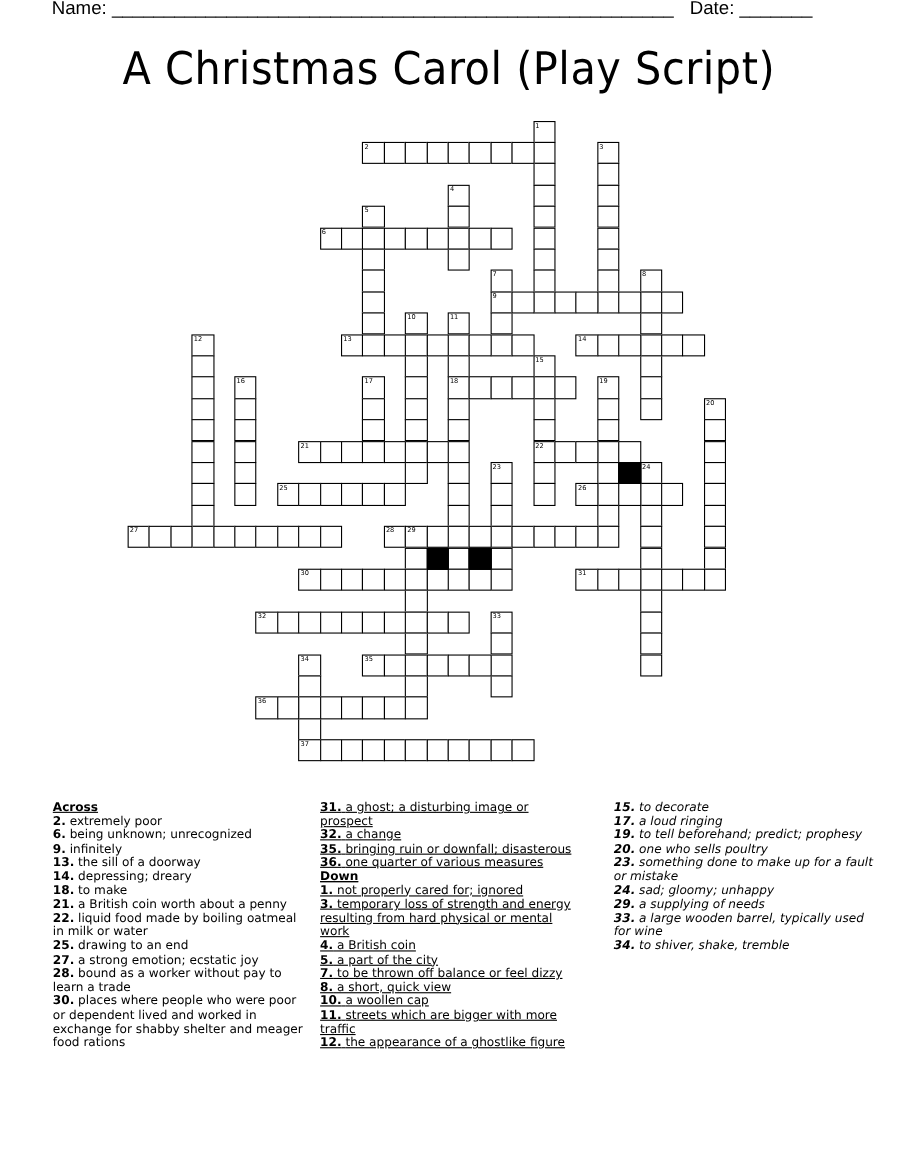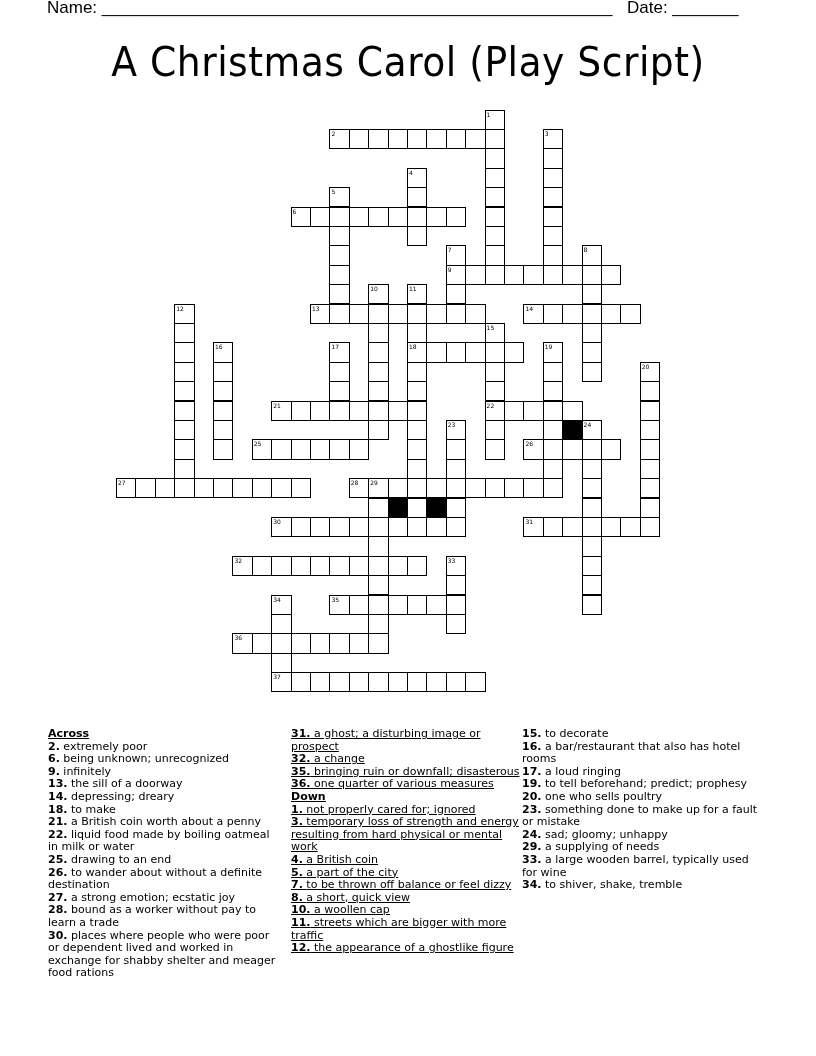--- a/index.html
+++ b/index.html
@@ -11,21 +11,21 @@
   #grid { position: absolute; left: 0; top: 0; width: 816px; height: 700px; }
   .cell { position: absolute; box-sizing: border-box; width: 20.4px; height: 20.4px; border: 1px solid #000; background: #fff; }
   .cell.black { background: #000; }
   .cell .num { position: absolute; left: 1px; top: 0px; font-size: 6px; line-height: 7px; font-family: "DejaVu Sans", sans-serif; color: #000; }
   .clues { position: absolute; top: 701px; font-size: 11px; line-height: 12.6px; font-family: "DejaVu Sans", sans-serif; margin-top: 27px; }
   .clues .heading { font-weight: bold; text-decoration: underline; display: block; }
   .clue { display: block; }
   .clue b { font-weight: bold; }
   #col-left { left: 48px; width: 235px; }
   #col-mid { left: 291px; width: 237px; text-decoration: underline; }
-  #col-right { left: 522px; width: 240px; }
+  #col-right { left: 558px; width: 240px; font-style: italic; }
 </style>
 </head>
 <body>
 
 <div class="header-line" id="name-label">Name: ______________________________________________________</div>
 <div class="header-line" id="date-label">Date: _______</div>
 
 <div class="title">A Christmas Carol (Play Script)</div>
 
 <div id="grid">
@@ -359,21 +359,20 @@
   <span class="heading">Across</span>
   <span class="clue"><b>2.</b> <span>extremely poor</span></span>
   <span class="clue"><b>6.</b> <span>being unknown; unrecognized</span></span>
   <span class="clue"><b>9.</b> <span>infinitely</span></span>
   <span class="clue"><b>13.</b> <span>the sill of a doorway</span></span>
   <span class="clue"><b>14.</b> <span>depressing; dreary</span></span>
   <span class="clue"><b>18.</b> <span>to make</span></span>
   <span class="clue"><b>21.</b> <span>a British coin worth about a penny</span></span>
   <span class="clue"><b>22.</b> <span>liquid food made by boiling oatmeal in milk or water</span></span>
   <span class="clue"><b>25.</b> <span>drawing to an end</span></span>
-  <span class="clue"><b>26.</b> <span>to wander about without a definite destination</span></span>
   <span class="clue"><b>27.</b> <span>a strong emotion; ecstatic joy</span></span>
   <span class="clue"><b>28.</b> <span>bound as a worker without pay to learn a trade</span></span>
   <span class="clue"><b>30.</b> <span>places where people who were poor or dependent lived and worked in exchange for shabby shelter and meager food rations</span></span>
 </div>
 
 <div class="clues" id="col-mid">
   <span class="clue"><b>31.</b> <span>a ghost; a disturbing image or prospect</span></span>
   <span class="clue"><b>32.</b> <span>a change</span></span>
   <span class="clue"><b>35.</b> <span>bringing ruin or downfall; disasterous</span></span>
   <span class="clue"><b>36.</b> <span>one quarter of various measures</span></span>
@@ -384,21 +383,20 @@
   <span class="clue"><b>5.</b> <span>a part of the city</span></span>
   <span class="clue"><b>7.</b> <span>to be thrown off balance or feel dizzy</span></span>
   <span class="clue"><b>8.</b> <span>a short, quick view</span></span>
   <span class="clue"><b>10.</b> <span>a woollen cap</span></span>
   <span class="clue"><b>11.</b> <span>streets which are bigger with more traffic</span></span>
   <span class="clue"><b>12.</b> <span>the appearance of a ghostlike figure</span></span>
 </div>
 
 <div class="clues" id="col-right">
   <span class="clue"><b>15.</b> <span>to decorate</span></span>
-  <span class="clue"><b>16.</b> <span>a bar/restaurant that also has hotel rooms</span></span>
   <span class="clue"><b>17.</b> <span>a loud ringing</span></span>
   <span class="clue"><b>19.</b> <span>to tell beforehand; predict; prophesy</span></span>
   <span class="clue"><b>20.</b> <span>one who sells poultry</span></span>
   <span class="clue"><b>23.</b> <span>something done to make up for a fault or mistake</span></span>
   <span class="clue"><b>24.</b> <span>sad; gloomy; unhappy</span></span>
   <span class="clue"><b>29.</b> <span>a supplying of needs</span></span>
   <span class="clue"><b>33.</b> <span>a large wooden barrel, typically used for wine</span></span>
   <span class="clue"><b>34.</b> <span>to shiver, shake, tremble</span></span>
 </div>
 

